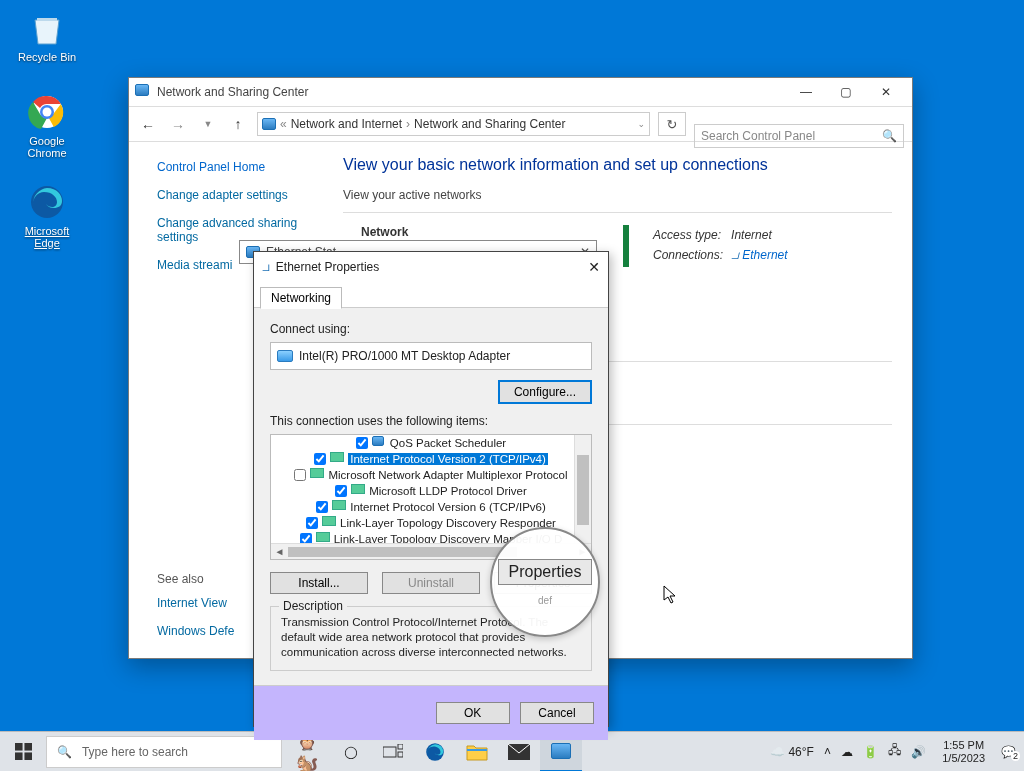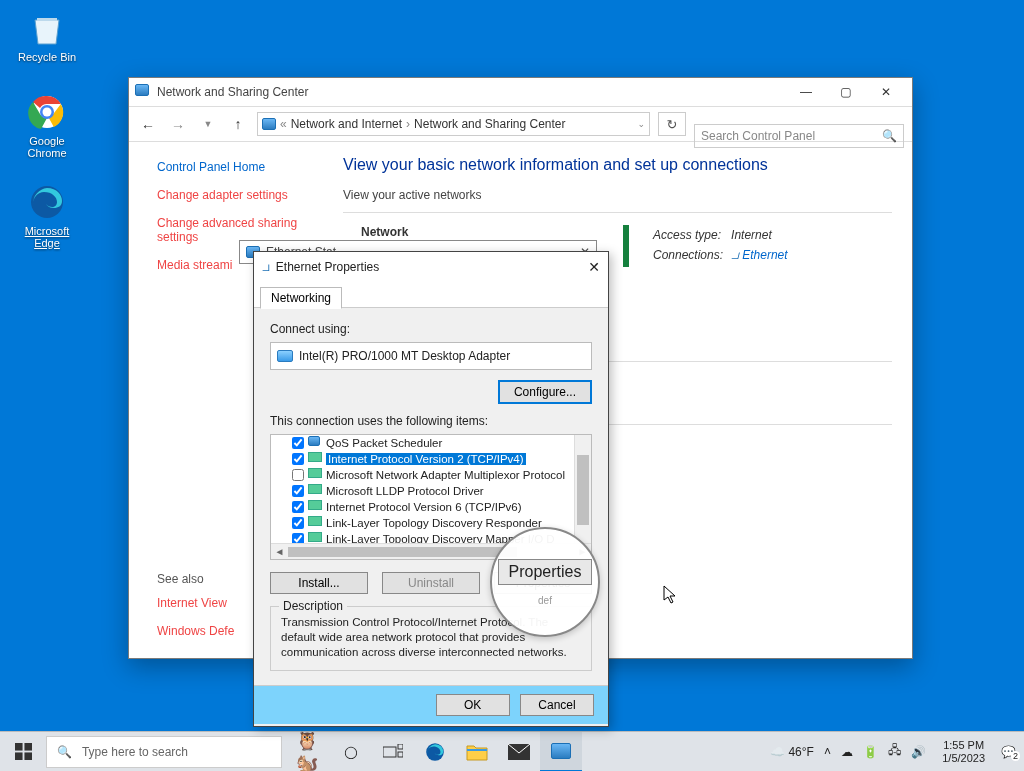--- a/index.html
+++ b/index.html
@@ -20,21 +20,21 @@
 .nc-nav { height:36px; border-top:1px solid #ddd; border-bottom:1px solid #ddd; display:flex; align-items:center; padding:0 8px; gap:8px; }
 .nc-navbtn { width:22px; height:22px; display:flex; align-items:center; justify-content:center; color:#888; font-size:14px; }
 .nc-navbtn.active { color:#333; }
 .nc-addr { flex:1; border:1px solid #ccc; height:24px; display:flex; align-items:center; padding:0 4px; font-size:12px; gap:4px; color:#333; }
 .nc-addr .chev { color:#888; }
 .nc-refresh { width:28px; height:24px; border:1px solid #ccc; display:flex; align-items:center; justify-content:center; color:#555; font-size:13px; }
 .nc-search { width:210px; height:24px; border:1px solid #ccc; display:flex; align-items:center; padding:0 6px; color:#888; font-size:12px;margin-top:24px; }
 .nc-search .sicon { margin-left:auto; }
 .nc-body { display:flex; height:calc(100% - 64px); }
 .nc-side { width:204px; padding:18px 12px 12px 28px; font-size:12px; }
-.nc-side a { display:block; color:#ef4444; text-decoration:none; margin-bottom:14px; cursor:pointer; }
+.nc-side a { display:block; color:#0369a1; text-decoration:none; margin-bottom:14px; cursor:pointer; }
 .nc-side .hdr { color:#0066cc; margin-bottom:14px; }
 .nc-side .sec2 { margin-top:300px; }
 .nc-side .sec2 .lbl { color:#555; margin-bottom:10px; }
 .nc-main { flex:1; padding:14px 20px 14px 10px; font-size:12px; color:#333; }
 .nc-main h2 { font-size:16px; font-weight:400; color:#003399; margin-bottom:14px; }
 .nc-main .sub { color:#444; margin-bottom:6px; padding-bottom:4px; }
 .nc-main .hrline { border-top:1px solid #ddd; margin-bottom:12px; }
 .nc-netrow { display:flex; gap:40px; }
 .nc-netrow .left { width:240px; }
 .nc-netrow .left b { font-weight:600; }
@@ -54,35 +54,35 @@
 .eth-content { padding:14px 16px; font-size:12px; color:#222; }
 .eth-content .lbl { margin-bottom:6px; }
 .eth-adapter { border:1px solid #bbb; background:#fff; height:28px; display:flex; align-items:center; padding:0 6px; gap:6px; }
 .eth-btn { border:1px solid #888; background:#e1e1e1; padding:3px 14px; font-size:12px; cursor:pointer; }
 .eth-btn.blue { border:2px solid #0078d7; }
 .eth-btn.disabled { color:#888; }
 .eth-btn.row { width:100px; text-align:center; }
 .eth-cfgrow { text-align:right; margin-top:10px; }
 .eth-list { border:1px solid #bbb; background:#fff; margin-top:6px; height:126px; position:relative; }
 .eth-list-inner { height:110px; overflow:hidden; }
-.eth-li { display:flex; align-items:center; gap:4px; padding:0 21px; height:16px; font-size:11.5px; white-space:nowrap; }
+.eth-li { display:flex; align-items:center; gap:4px; padding:0 14px; height:16px; font-size:11.5px; white-space:nowrap;justify-content:center; }
 .eth-li.sel .litxt { background:#0078d7; color:#fff; padding:0 2px; }
 .eth-li .cb { width:12px; height:12px; }
 .eth-li .liicon { width:14px; height:14px; }
 .eth-scroll { position:absolute; right:0; top:0; width:17px; height:110px; background:#f0f0f0; border-left:1px solid #ddd; }
 .eth-scroll .thumb { background:#c0c0c0; position:absolute; top:20px; left:2px; right:2px; height:70px; }
 .eth-hscroll { position:absolute; left:0; right:0; bottom:0; height:16px; background:#f0f0f0; border-top:1px solid #ddd; display:flex; align-items:center; }
 .eth-hscroll .har { width:17px; text-align:center; color:#666; font-size:10px; }
 .eth-hscroll .htrack { flex:1; height:10px; background:#f0f0f0; position:relative; }
 .eth-hscroll .hthumb { position:absolute; left:0; width:80%; top:0; bottom:0; background:#c0c0c0; }
 .eth-btns { display:flex; gap:14px; margin-top:12px; }
 .eth-desc { border:1px solid #ccc; margin-top:12px; padding:8px 10px 10px; position:relative; }
 .eth-desc .dt { position:absolute; top:-8px; left:8px; background:#f0f0f0; padding:0 4px; font-size:12px; }
 .eth-desc p { font-size:11.5px; line-height:1.3; }
-.eth-foot { border-top:1px solid #ccc; padding:8px 14px; text-align:right; background:#7dd3fc; }
+.eth-foot { border-top:1px solid #ccc; padding:16px 14px; text-align:right; background:#c4b5fd; }
 .eth-foot .eth-btn { width:74px; margin-left:6px; }
 
 .magnifier { position:absolute; left:490px; top:527px; width:110px; height:110px; border:2px solid #888; border-radius:50%; background:rgba(255,255,255,.95); display:flex; flex-direction:column; align-items:center; justify-content:center; font-size:16px; color:#222; z-index:5; box-shadow:0 2px 6px rgba(0,0,0,.2); pointer-events:none; }
 .magnifier .mb { border:1px solid #888; padding:3px 10px; background:#e8e8e8; }
 .magnifier .ml { font-size:10px; margin-top:10px; color:#999; }
 
 .cursor { position:absolute; left:663px; top:585px; z-index:6; font-size:16px; color:#000; }
 
 .taskbar { position:absolute; left:0; right:0; bottom:0; height:40px; background:#dfe3e8; border-top:1px solid #bbb; display:flex; align-items:center; font-size:12px; color:#222; }
 .tb-btn { height:40px; display:flex; align-items:center; justify-content:center; padding:0 8px; }

